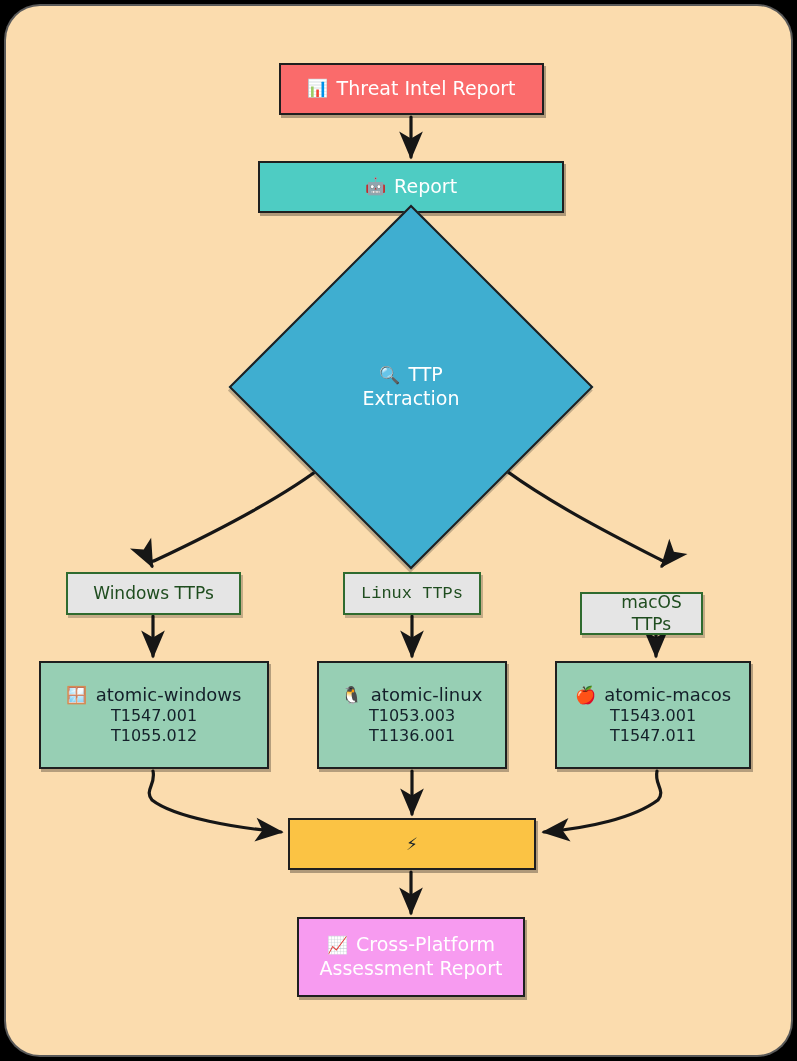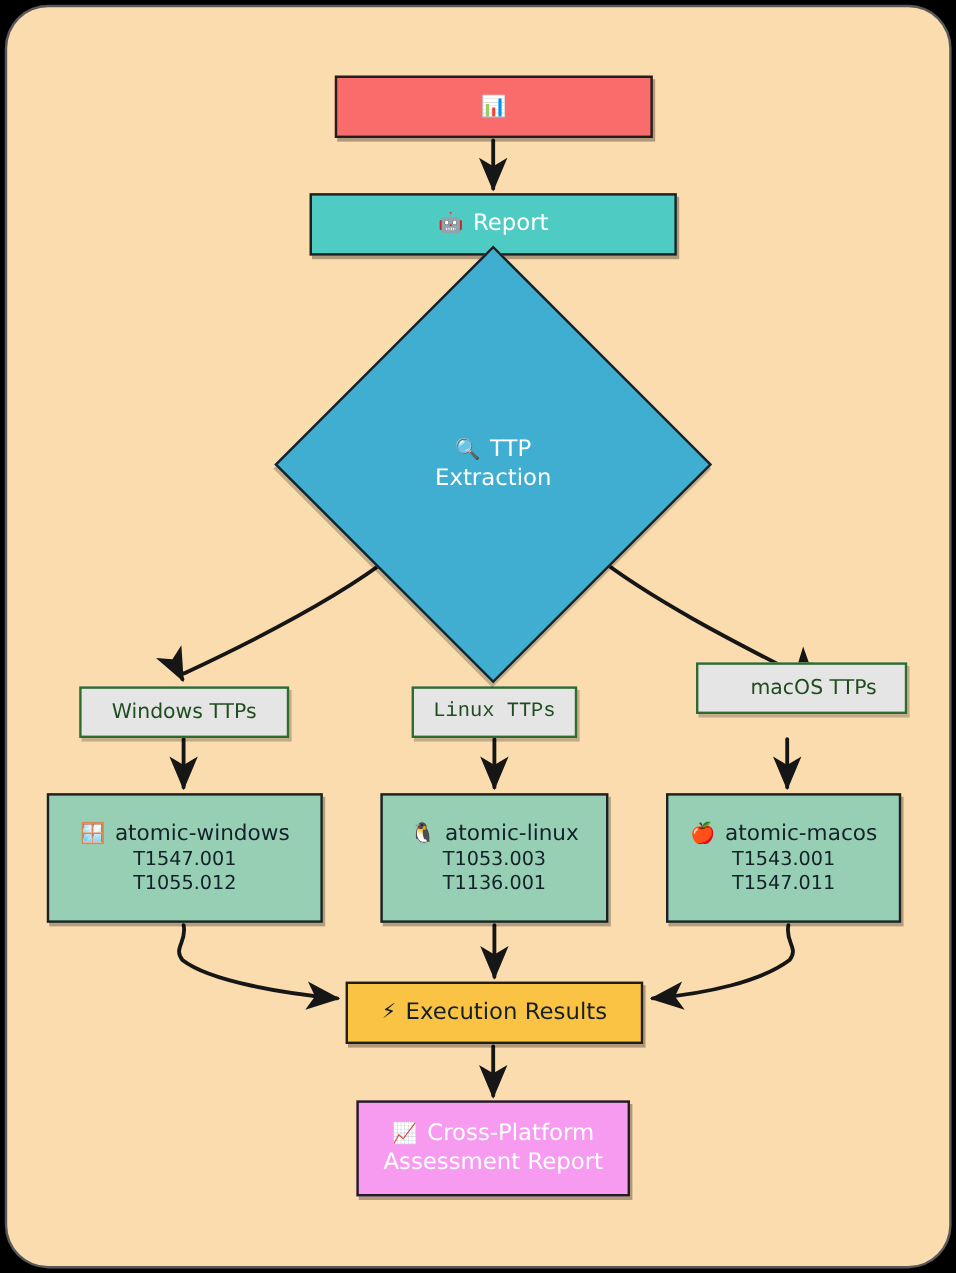--- a/index.html
+++ b/index.html
@@ -103,21 +103,21 @@
   .ttp-cat {
     background: #e5e5e5;
     border: 2.5px solid #2F6B2F;
     color: #1f4d1f;
     font-size: 17px;
     height: 43px;
     box-shadow: 2px 3px 0 rgba(0,0,0,0.22);
   }
   #n-wttp { left: 66px; top: 572px; width: 175px; }
   #n-lttp { left: 343px; top: 572px; width: 138px; font-family: Liberation Mono, monospace; }
-  #n-mttp { left: 580px; top: 552px; width: 176px; padding-left: 20px; }
+  #n-mttp { left: 580px; top: 592px; width: 123px; padding-left: 20px; }
 
   .atomic {
     background: #97CFB4;
     border: 2.5px solid #1f1f1f;
     color: #14202a;
     font-size: 18px;
     box-shadow: 2px 3px 0 rgba(0,0,0,0.28);
     height: 108px;
   }
   #n-awin  { left: 39px;  top: 661px; width: 230px; }
@@ -166,20 +166,21 @@
       <path d="M153,771 C156,785 144,790 152,800 C175,818 238,828 281,832"></path>
       <path d="M412,771 L412,814"></path>
       <path d="M657,771 C654,785 666,790 658,800 C634,818 589,828 544,832"></path>
       <path d="M411,872 L411,913"></path>
     </g>
   </svg>
 
   <div class="node" id="n-threat">
     <div class="row1">
       <span class="emoji">📊</span>
+      <span>Threat Intel Report</span>
     </div>
   </div>
 
   <div class="node" id="n-claude">
     <div class="row1">
       <span class="emoji">🤖</span>
       <span>Report</span>
     </div>
   </div>
 
@@ -227,21 +228,20 @@
       <span class="emoji">🍎</span>
       <span>atomic-macos</span>
     </div>
     <div class="tid">T1543.001</div>
     <div class="tid">T1547.011</div>
   </div>
 
   <div class="node" id="n-exec">
     <div class="row1">
       <span class="emoji">⚡</span>
-      <span>Execution Results</span>
     </div>
   </div>
 
   <div class="node" id="n-report">
     <div class="row1">
       <span class="emoji">📈</span>
       <span>Cross-Platform</span>
     </div>
     <div>Assessment Report</div>
   </div>

